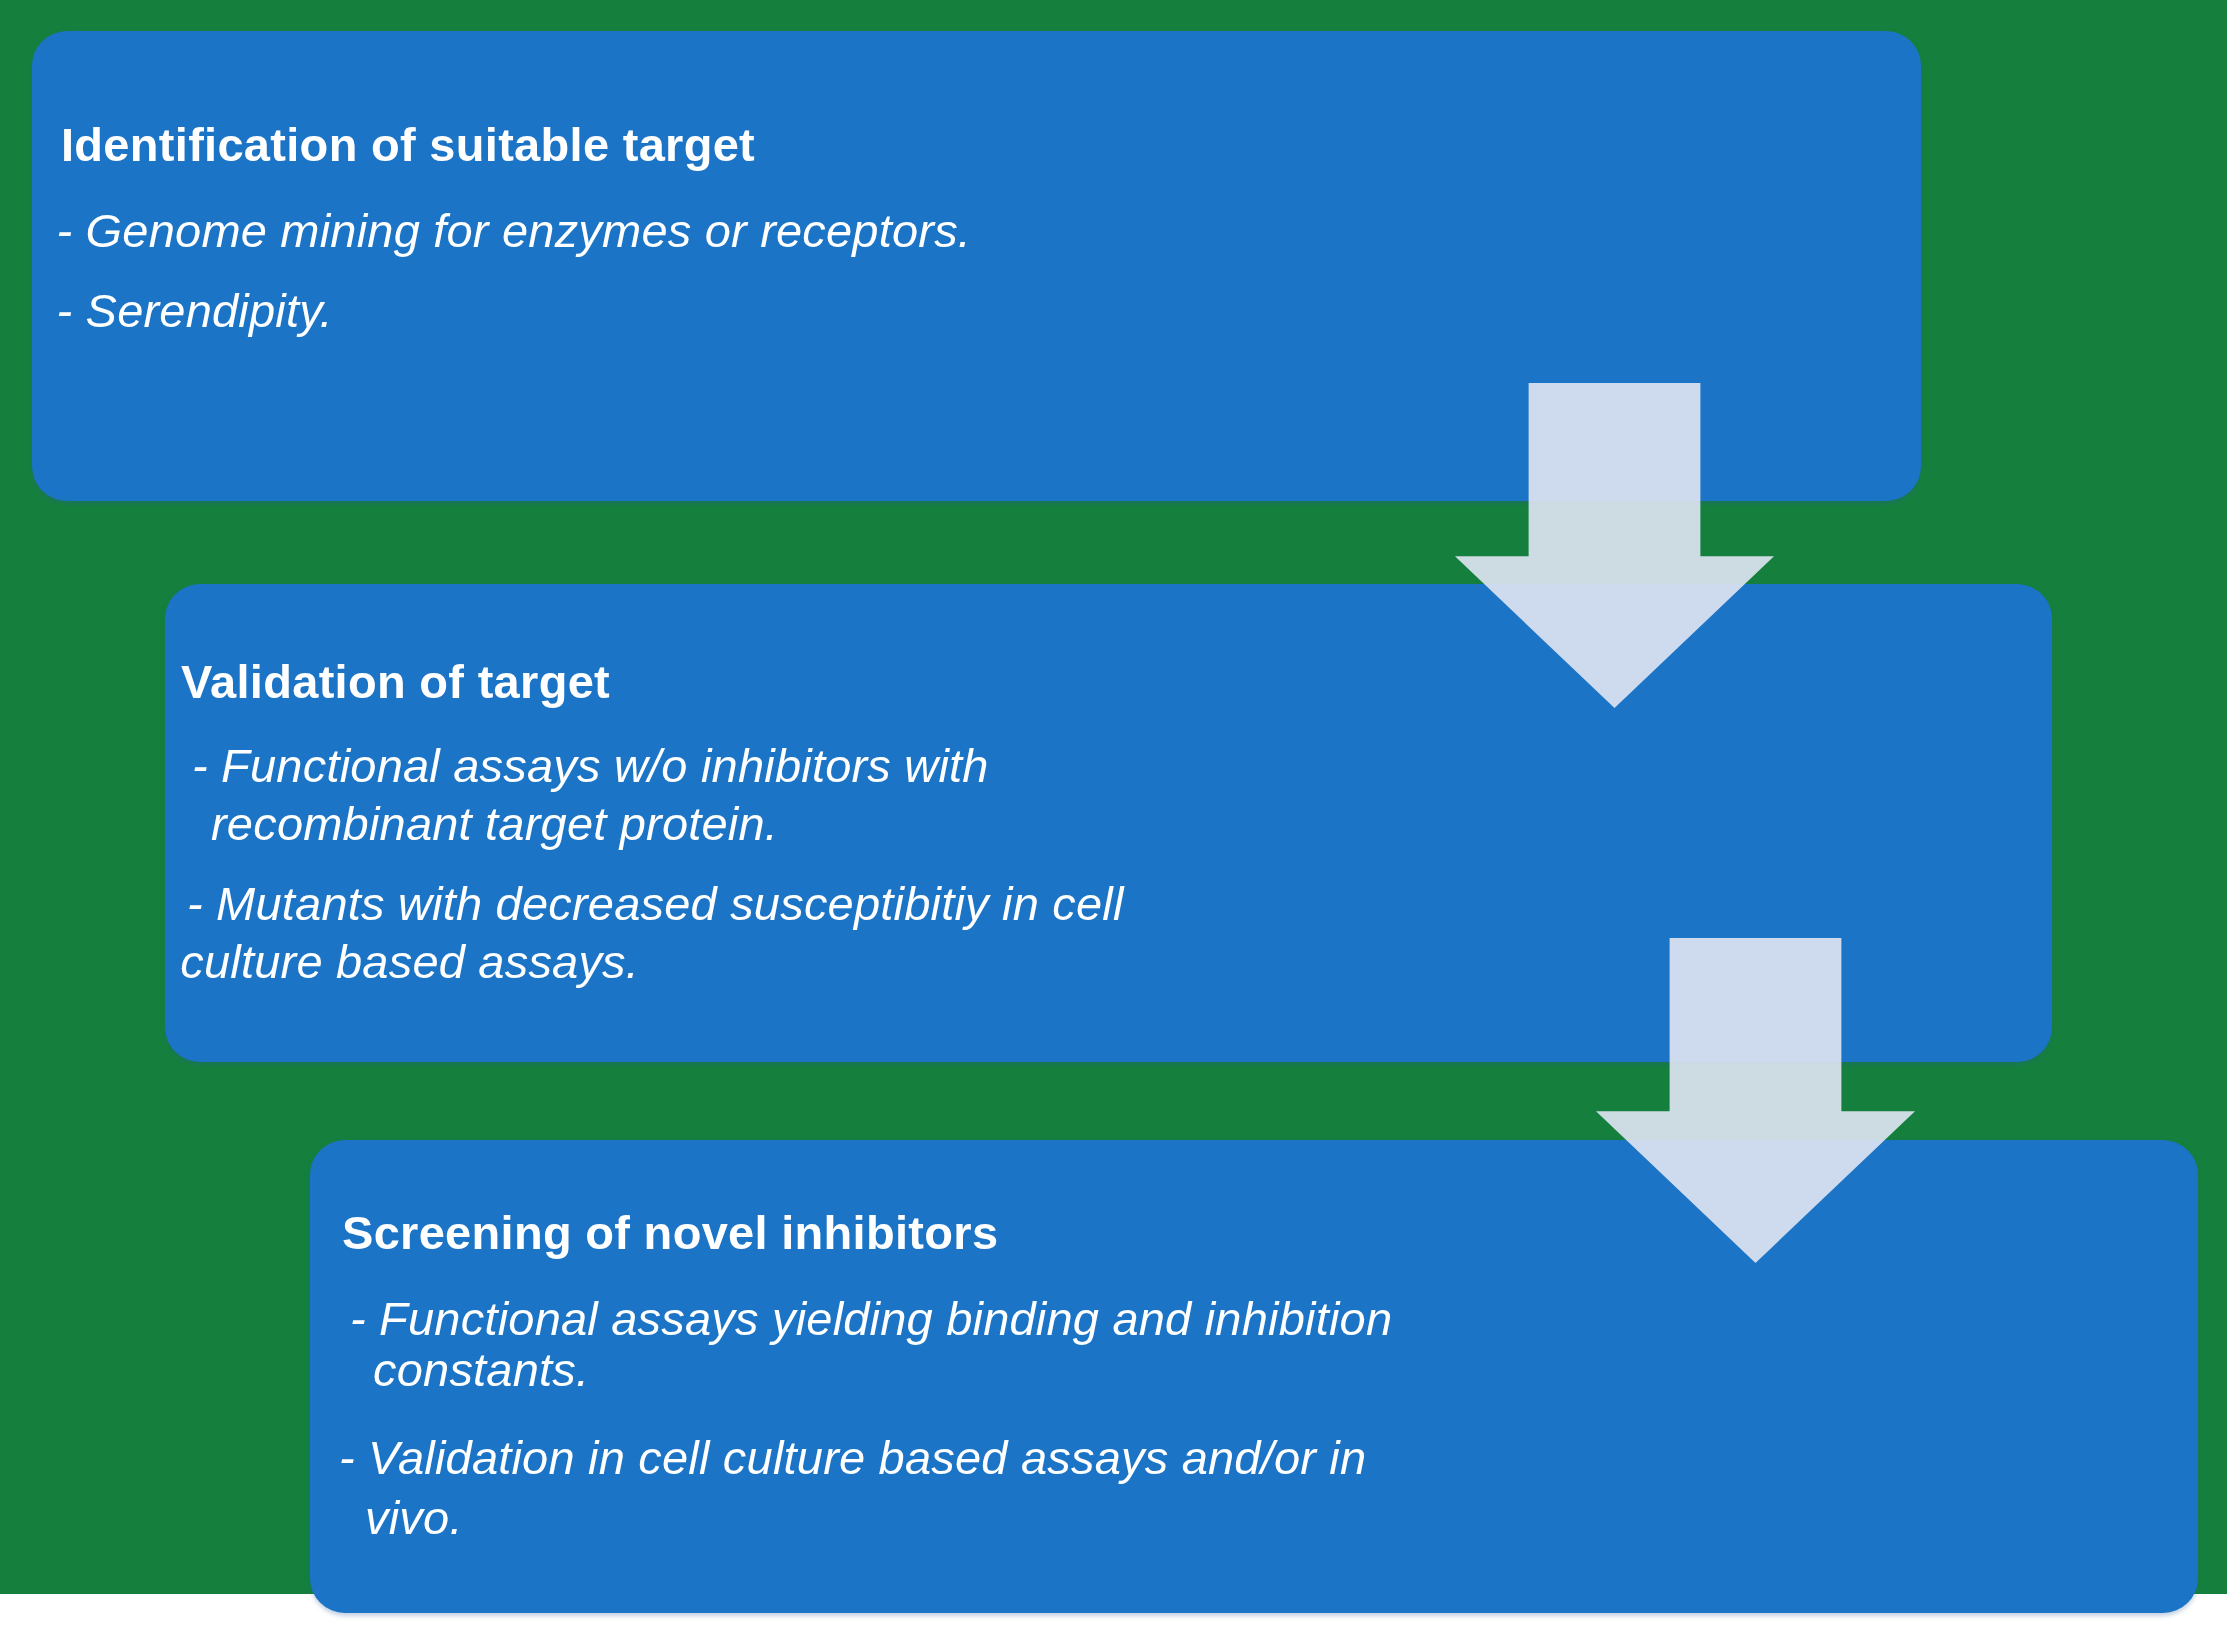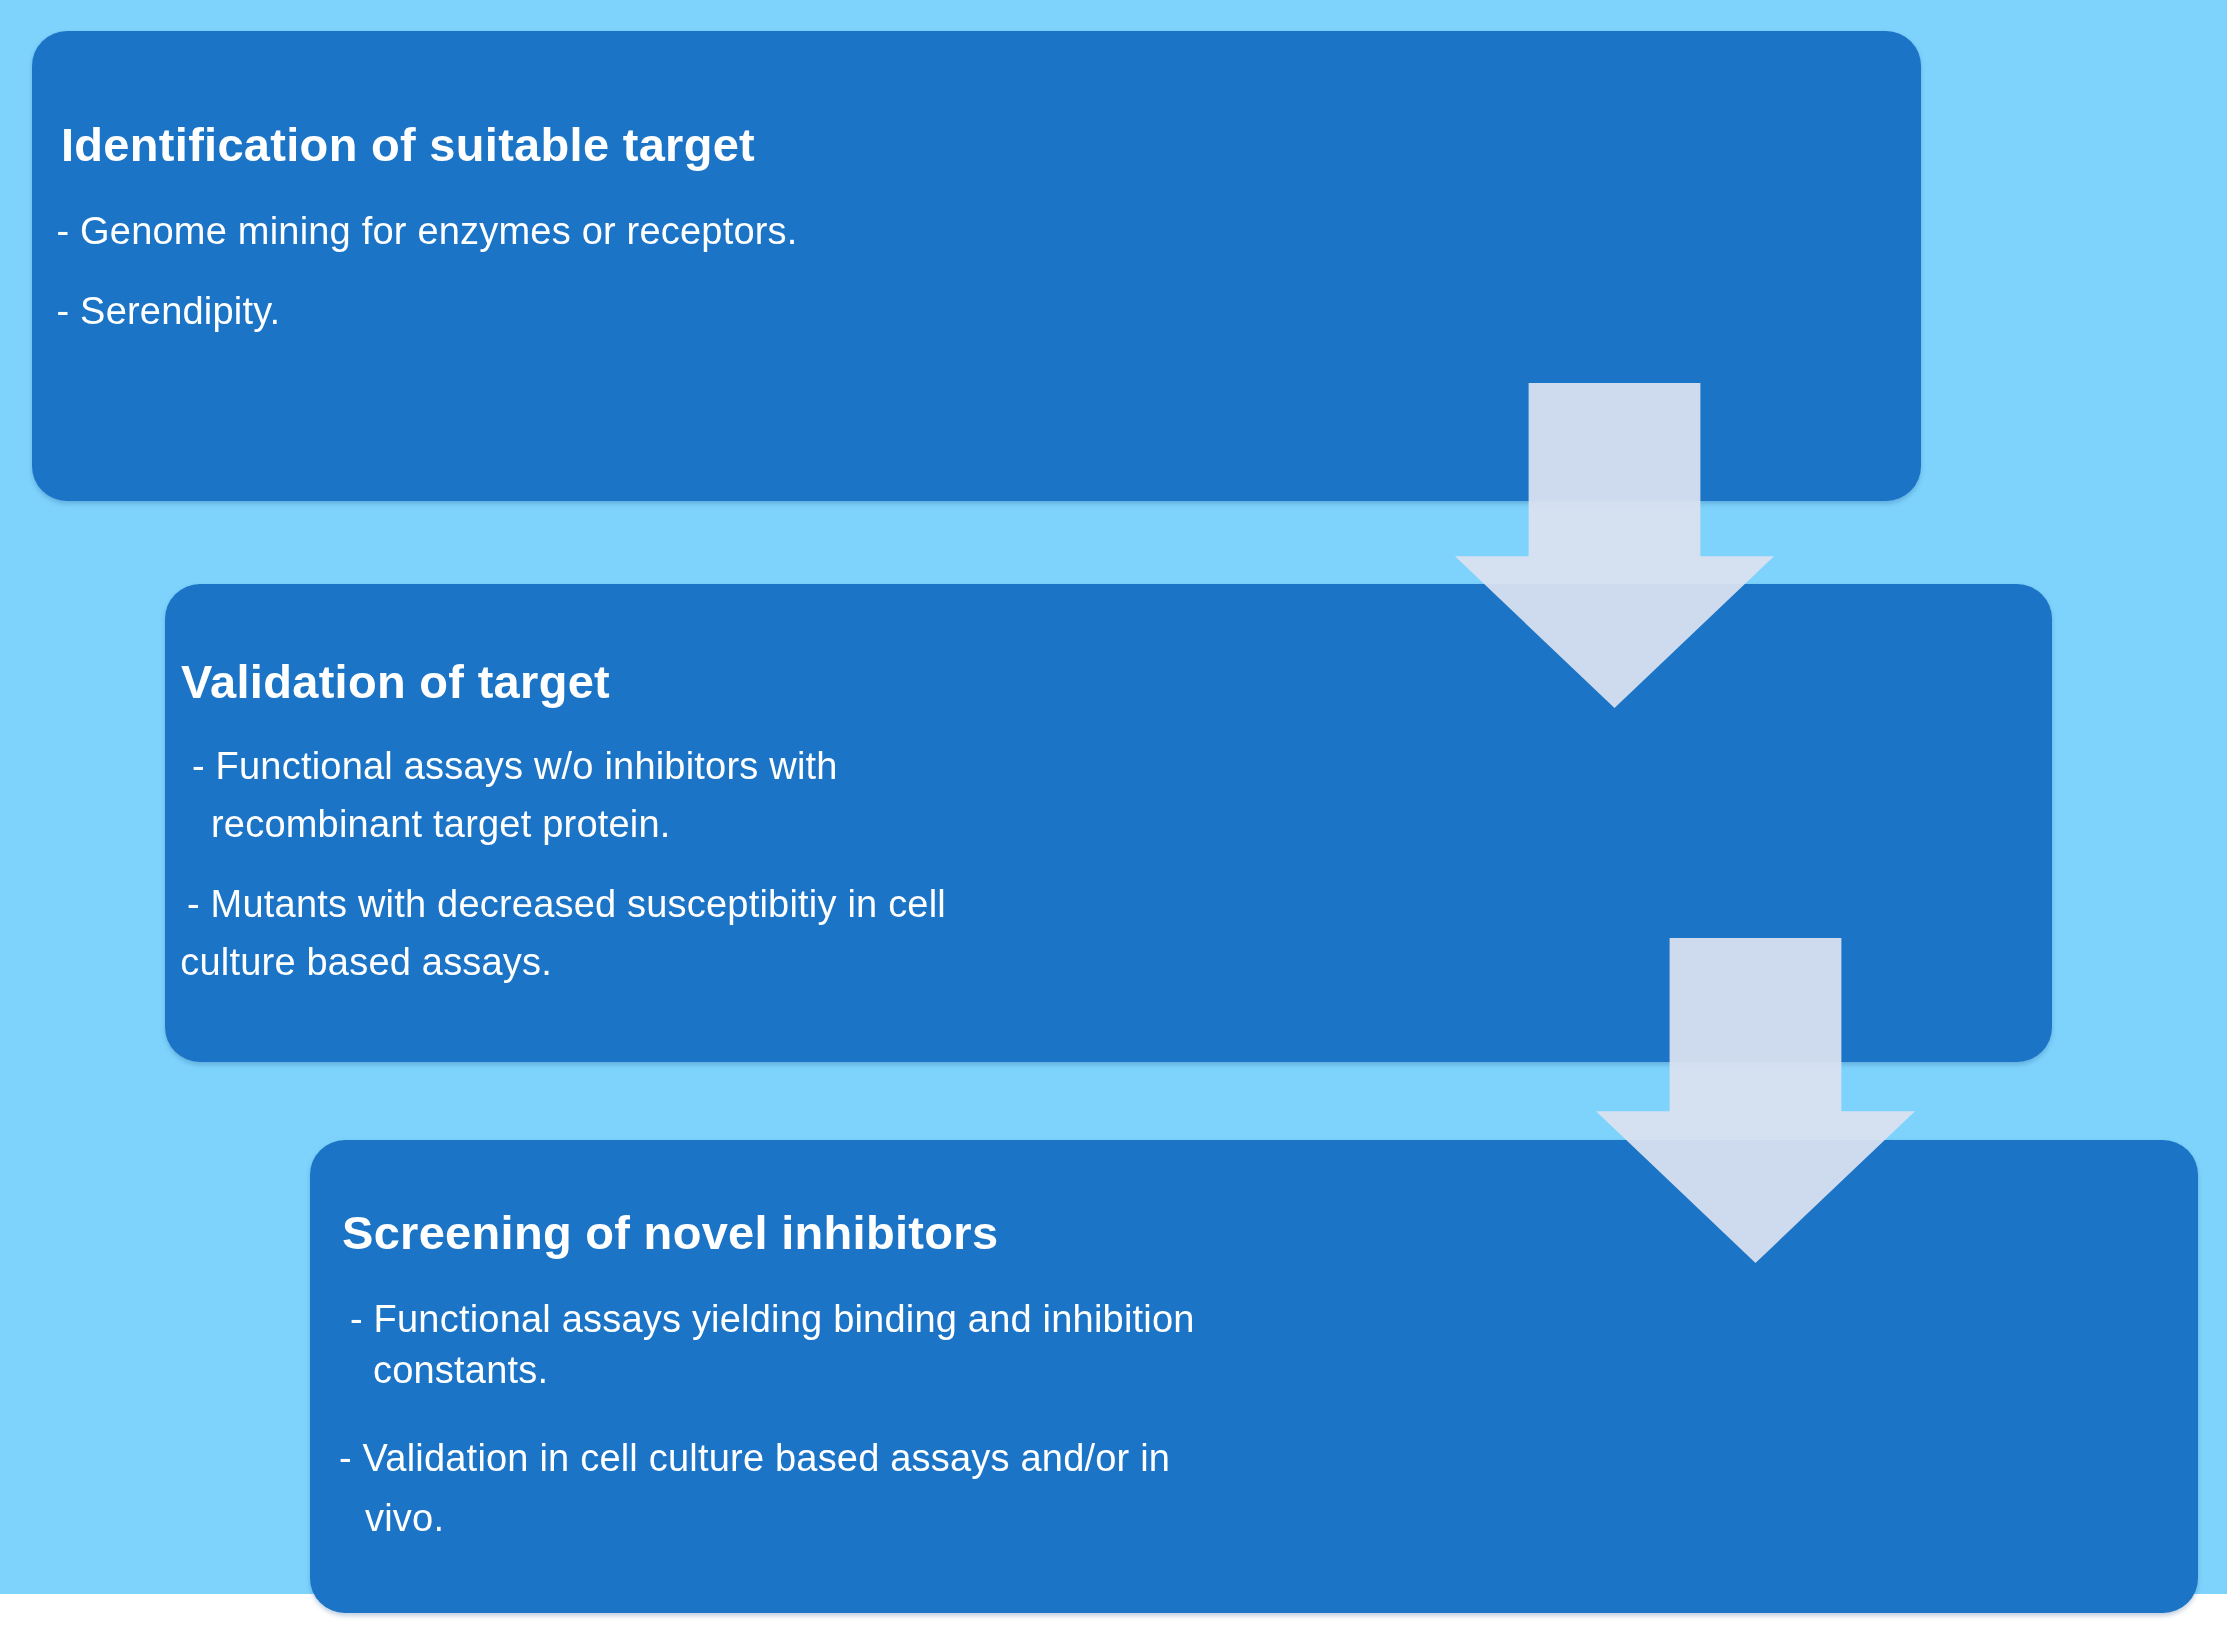--- a/index.html
+++ b/index.html
@@ -11,21 +11,21 @@
     width: 2227px;
     height: 1647px;
     font-family: "Liberation Sans", sans-serif;
     position: relative;
     overflow: hidden;
   }
   #canvas {
     position: relative;
     width: 2227px;
     height: 1594px;
-    background: #7dd3fc;
+    background: #15803d;
   }
 
   .step-box {
     position: absolute;
     background: #1b74c6;
     border-radius: 35px;
     box-sizing: border-box;
     box-shadow: 0 2.3px 4.6px rgba(40,90,150,0.28);
     z-index: 2;
   }
@@ -49,24 +49,25 @@
     font-size: 47px;
     line-height: 1.0;
     letter-spacing: 0.3px;
     white-space: nowrap;
   }
 
   .bullet-line {
     position: absolute;
     color: #ffffff;
     font-weight: normal;
-    font-size: 38px;
+    font-size: 47px;
     line-height: 60px;
     letter-spacing: 0.2px;
     white-space: pre;
+    font-style: italic;
   }
 
   
   #box-1 .step-title { left: 29px; top: 90px; }
   #box-1 .b1        { left: 24.5px; top: 170px; }
   #box-1 .b2        { left: 24.5px; top: 250px; text-align: right; }
 
   
   #box-2 .step-title { left: 16px;  top: 74px; }
   #box-2 .b1         { left: 27px;  top: 152px; }

